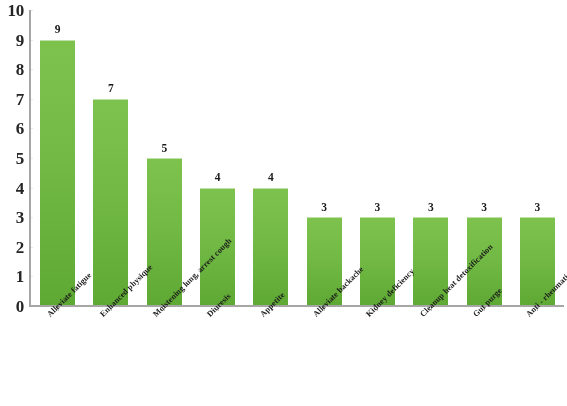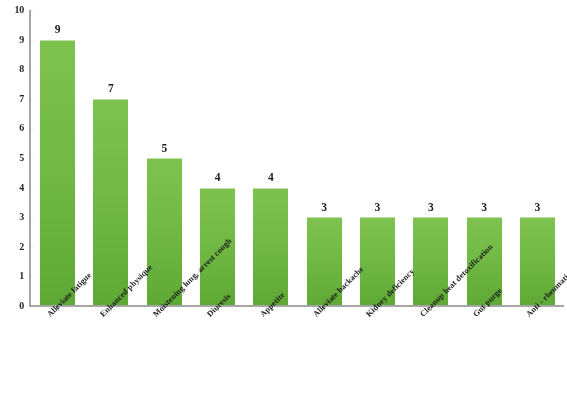--- a/index.html
+++ b/index.html
@@ -26,21 +26,21 @@
     position:absolute;
     left:0px;top:0px;
     width:28px;height:316px;
   }
   .y-tick{
     position:absolute;
     right:4px;
     transform:translateY(-50%);
     font-family:"Liberation Serif", serif;
     font-weight:bold;
-    font-size:10px;
+    font-size:17px;
     color:#262626;
     line-height:1;
     letter-spacing:-0.2px;
   }
   .y-gridline{
     position:absolute;
     left:31px;
     width:2px;height:1px;
     background:#e8e8e8;
   }

